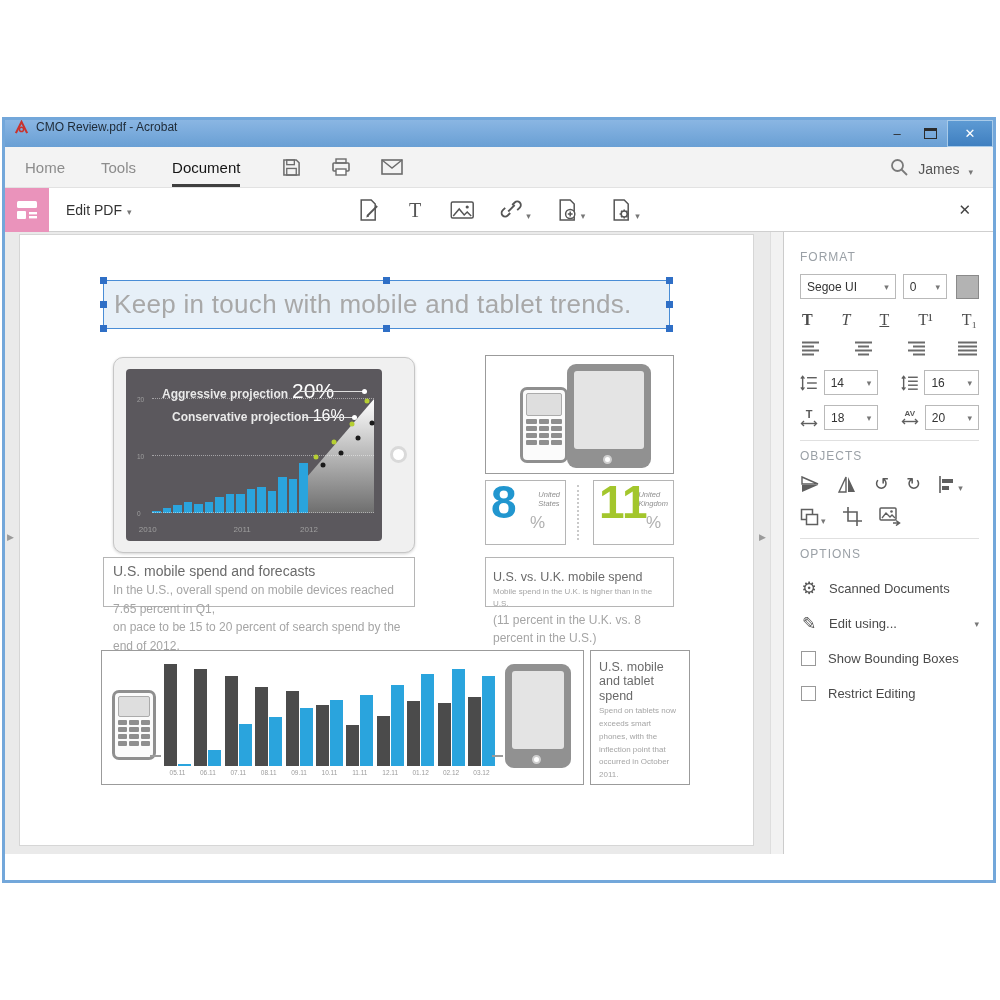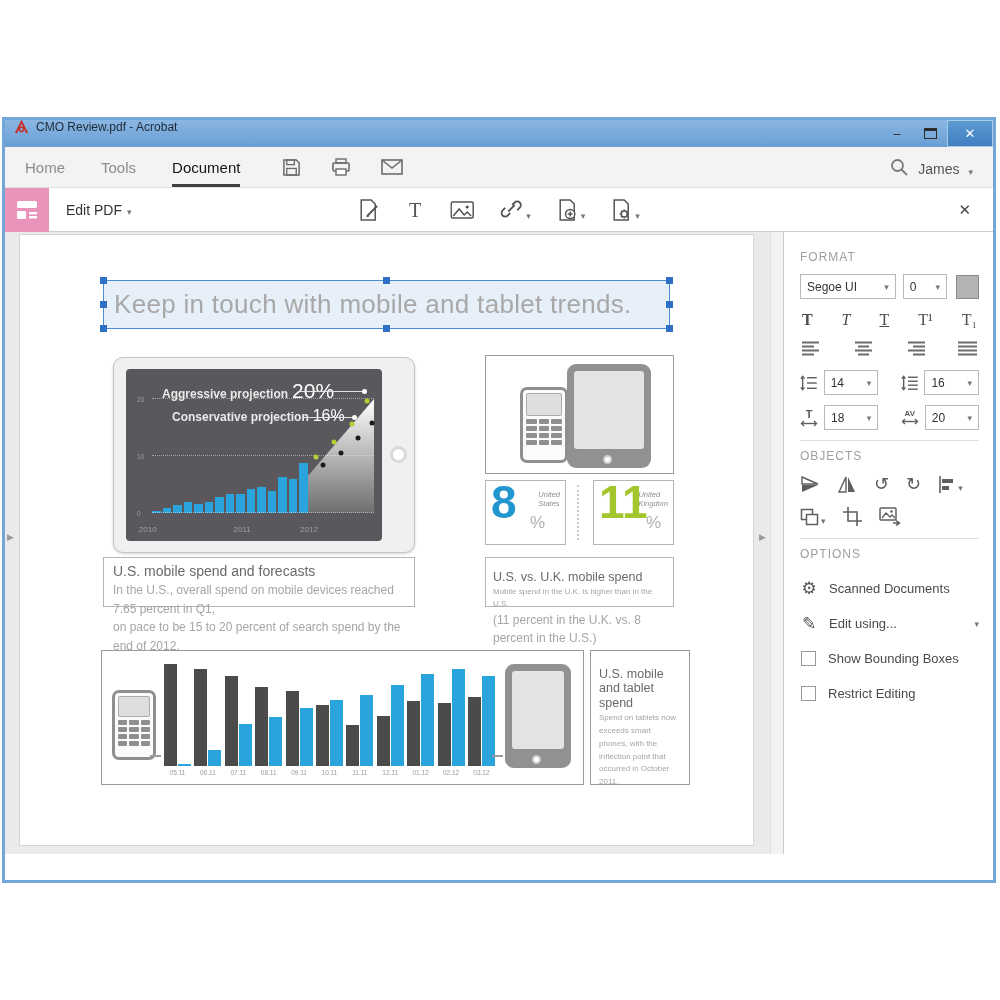--- a/index.html
+++ b/index.html
@@ -87,21 +87,21 @@
   .dotdiv{position:absolute;left:557px;top:250px;height:55px;border-left:2px dotted #c9c9c9;}
   
   .bchart{position:absolute;left:81px;top:415px;width:483px;height:135px;background:#fff;border:1px solid #9b9b9b;}
   #bpairs{position:absolute;left:62px;right:88px;top:10px;bottom:8px;display:flex;justify-content:space-between;}
   .pair{display:flex;flex-direction:column;align-items:center;height:100%;}
   .pbars{flex:1;display:flex;align-items:flex-end;gap:1px;}
   .bbar{width:13px;}
   .plabel{font-size:6.5px;color:#9b9b9b;margin-top:3px;}
   .dash{position:absolute;width:11px;height:2px;background:#9b9b9b;bottom:27px;}
   
-  .tcard{position:absolute;left:570px;top:415px;width:100px;height:135px;background:#fff;border:1px solid #9b9b9b;padding:16px 8px;}
+  .tcard{position:absolute;left:570px;top:415px;width:100px;height:135px;background:#fff;border:1px solid #9b9b9b;padding:9px 8px;}
   .tcard .ctitle{font-size:12.5px;line-height:1.15;}
   .tcard .cline{font-size:8px;line-height:1.6;}
   
   .panel{width:210px;background:#fff;border-left:1px solid #cccccc;padding:12px 14px 0 16px;}
   .phead{font-size:12px;color:#9aa0a6;letter-spacing:1px;margin:6px 0 10px 0;}
   .frow{display:flex;gap:7px;align-items:center;margin-bottom:12px;}
   .sel{display:flex;align-items:center;justify-content:space-between;border:1px solid #b9b9b9;background:#fff;height:25px;padding:0 6px;font-size:12px;color:#333;}
   .sel-font{width:100px;} .sel-size{width:46px;} .sel-sp{width:60px;}
   .swatch{width:24px;height:24px;background:#b3b3b3;border:1px solid #8a8a8a;margin-left:2px;}
   .styleRow{display:flex;justify-content:space-between;margin:2px 2px 12px 2px;font-size:16px;color:#4d4d4d;font-family:"Liberation Serif","DejaVu Serif",serif;}

